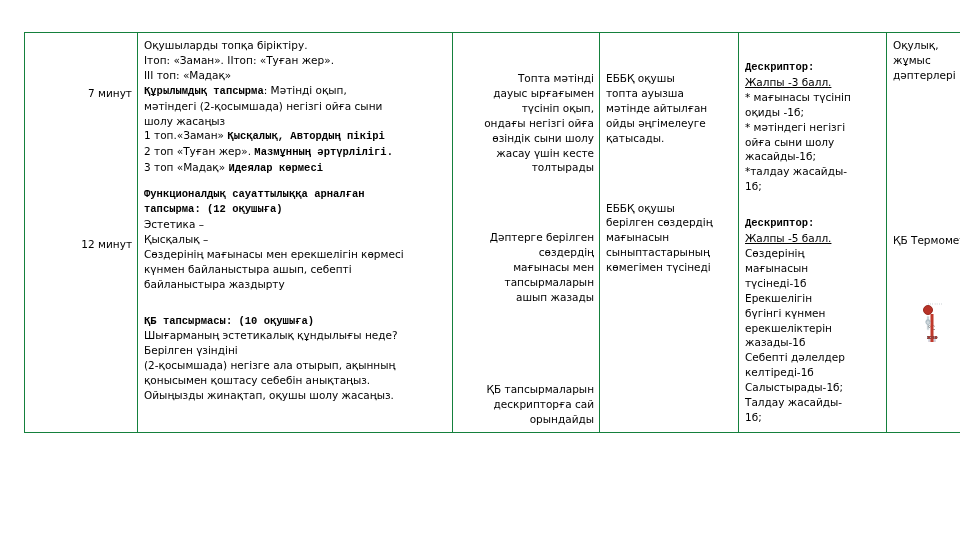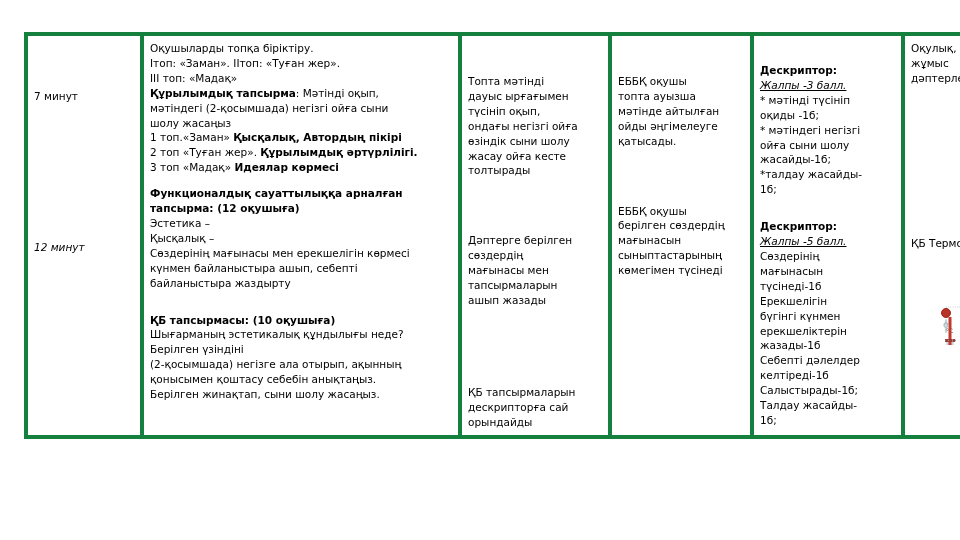--- a/index.html
+++ b/index.html
@@ -15,39 +15,39 @@
   }
   #lesson-table {
     position: absolute;
     left: 24px;
     top: 32px;
     width: 912px;
     border-collapse: collapse;
     table-layout: fixed;
   }
   #lesson-table td {
-    border: 4px solid #15803d;
+    border: 1px solid #15803d;
     vertical-align: top;
     padding: 5px 5px 5px 6px;
     font-size: 10.5px;
     line-height: 1.42;
     color: #000000;
   }
-  td.col-time    { width: 101px; vertical-align: top; }
+  td.col-time    { width: 101px; vertical-align: top; text-align: right; }
   td.col-activity{ width: 303px; }
-  td.col-student { width: 135px; }
+  td.col-student { width: 135px; text-align: right; }
   td.col-sen     { width: 127px; color: #C00000; margin-top: 20px; }
   td.col-descr   { width: 136px; }
   td.col-res     { width: 110px; }
 
   .time-top { margin-top: 48px; }
-  .time-bottom { margin-top: 136px; font-style: italic; }
-
-  .b { font-weight: bold; }
-  .u-i { font-style: italic; text-decoration: underline; }
+  .time-bottom { margin-top: 136px; }
+
+  .b { font-weight: bold; font-family: Liberation Mono, monospace; }
+  .u-i { text-decoration: underline; }
   .blank { display: block; height: 11px; }
   .blank-lg { display: block; height: 22px; }
   .ln { display: block; }
   .res-mid { display:block; margin-top: 150px; }
 
   
   .thermo-wrap {
     display: block;
     margin: 68px auto 0 auto;
     width: 42px;
@@ -117,48 +117,48 @@
     </td>
 
     <td class="col-activity">
       <span class="ln">Оқушыларды топқа біріктіру.</span>
       <span class="ln">Ітоп: «Заман». ІІтоп: «Туған жер».</span>
       <span class="ln"> ІІІ топ: «Мадақ»</span>
       <span class="ln"><b class="b"> Құрылымдық тапсырма</b><span>: Мәтінді оқып,</span></span>
       <span class="ln">мәтіндегі (2-қосымшада) негізгі ойға сыни</span>
       <span class="ln">шолу жасаңыз</span>
       <span class="ln"><span>1 топ.«Заман» </span><b class="b"> Қысқалық, Автордың пікірі</b></span>
-      <span class="ln"><span>2 топ «Туған жер». </span><b class="b">Құрылымдық әртүрлілігі.</b></span>
+      <span class="ln"><span>2 топ «Туған жер». </span><b class="b">Мазмұнның әртүрлілігі.</b></span>
       <span class="ln"><span>3 топ «Мадақ» </span><b class="b">Идеялар көрмесі</b></span>
       <span class="blank"></span>
       <span class="ln b">Функционалдық сауаттылыққа арналған</span>
       <span class="ln b">тапсырма: (12 оқушыға)</span>
       <span class="ln">Эстетика –</span>
       <span class="ln">Қысқалық –</span>
       <span class="ln">Сөздерінің мағынасы мен ерекшелігін көрмесі</span>
       <span class="ln">күнмен байланыстыра ашып, себепті</span>
       <span class="ln">байланыстыра жаздырту</span>
       <span class="blank-lg"></span>
       <span class="ln b">ҚБ тапсырмасы: (10 оқушыға)</span>
       <span class="ln">Шығарманың эстетикалық құндылығы неде?</span>
       <span class="ln">Берілген үзіндіні</span>
       <span class="ln">(2-қосымшада)  негізге ала отырып, ақынның</span>
       <span class="ln">қонысымен қоштасу себебін анықтаңыз.</span>
-      <span class="ln">Берілген жинақтап, сыни шолу жасаңыз.</span>
+      <span class="ln">Ойыңызды жинақтап, оқушы шолу жасаңыз.</span>
     </td>
 
     <td class="col-student">
       <span class="blank-lg"></span>
       <span class="blank"></span>
       <span class="ln">Топта мәтінді</span>
       <span class="ln">дауыс ырғағымен</span>
       <span class="ln">түсініп оқып,</span>
       <span class="ln">ондағы негізгі ойға</span>
       <span class="ln">өзіндік сыни шолу</span>
-      <span class="ln">жасау ойға кесте</span>
+      <span class="ln">жасау үшін кесте</span>
       <span class="ln">толтырады</span>
       <span class="blank-lg"></span>
       <span class="blank-lg"></span>
       <span class="blank"></span>
       <span class="ln">Дәптерге берілген</span>
       <span class="ln">сөздердің</span>
       <span class="ln">мағынасы мен</span>
       <span class="ln">тапсырмаларын</span>
       <span class="ln">ашып жазады</span>
       <span class="blank-lg"></span>
@@ -185,21 +185,21 @@
       <span class="ln">берілген сөздердің</span>
       <span class="ln">мағынасын</span>
       <span class="ln">сыныптастарының</span>
       <span class="ln">көмегімен түсінеді</span>
     </td>
 
     <td class="col-descr">
       <span class="blank-lg"></span>
       <span class="ln b"> Дескриптор:</span>
       <span class="ln u-i">Жалпы -3 балл.</span>
-      <span class="ln">* мәтінді  түсініп</span>
+      <span class="ln">* мағынасы  түсініп</span>
       <span class="ln">оқиды -1б;</span>
       <span class="ln">* мәтіндегі негізгі</span>
       <span class="ln">ойға сыни шолу</span>
       <span class="ln">жасайды-1б;</span>
       <span class="ln">*талдау жасайды-</span>
       <span class="ln">1б;</span>
       <span class="blank-lg"></span>
       <span class="ln b">Дескриптор:</span>
       <span class="ln u-i">Жалпы -5 балл.</span>
       <span class="ln">Сөздерінің</span>

